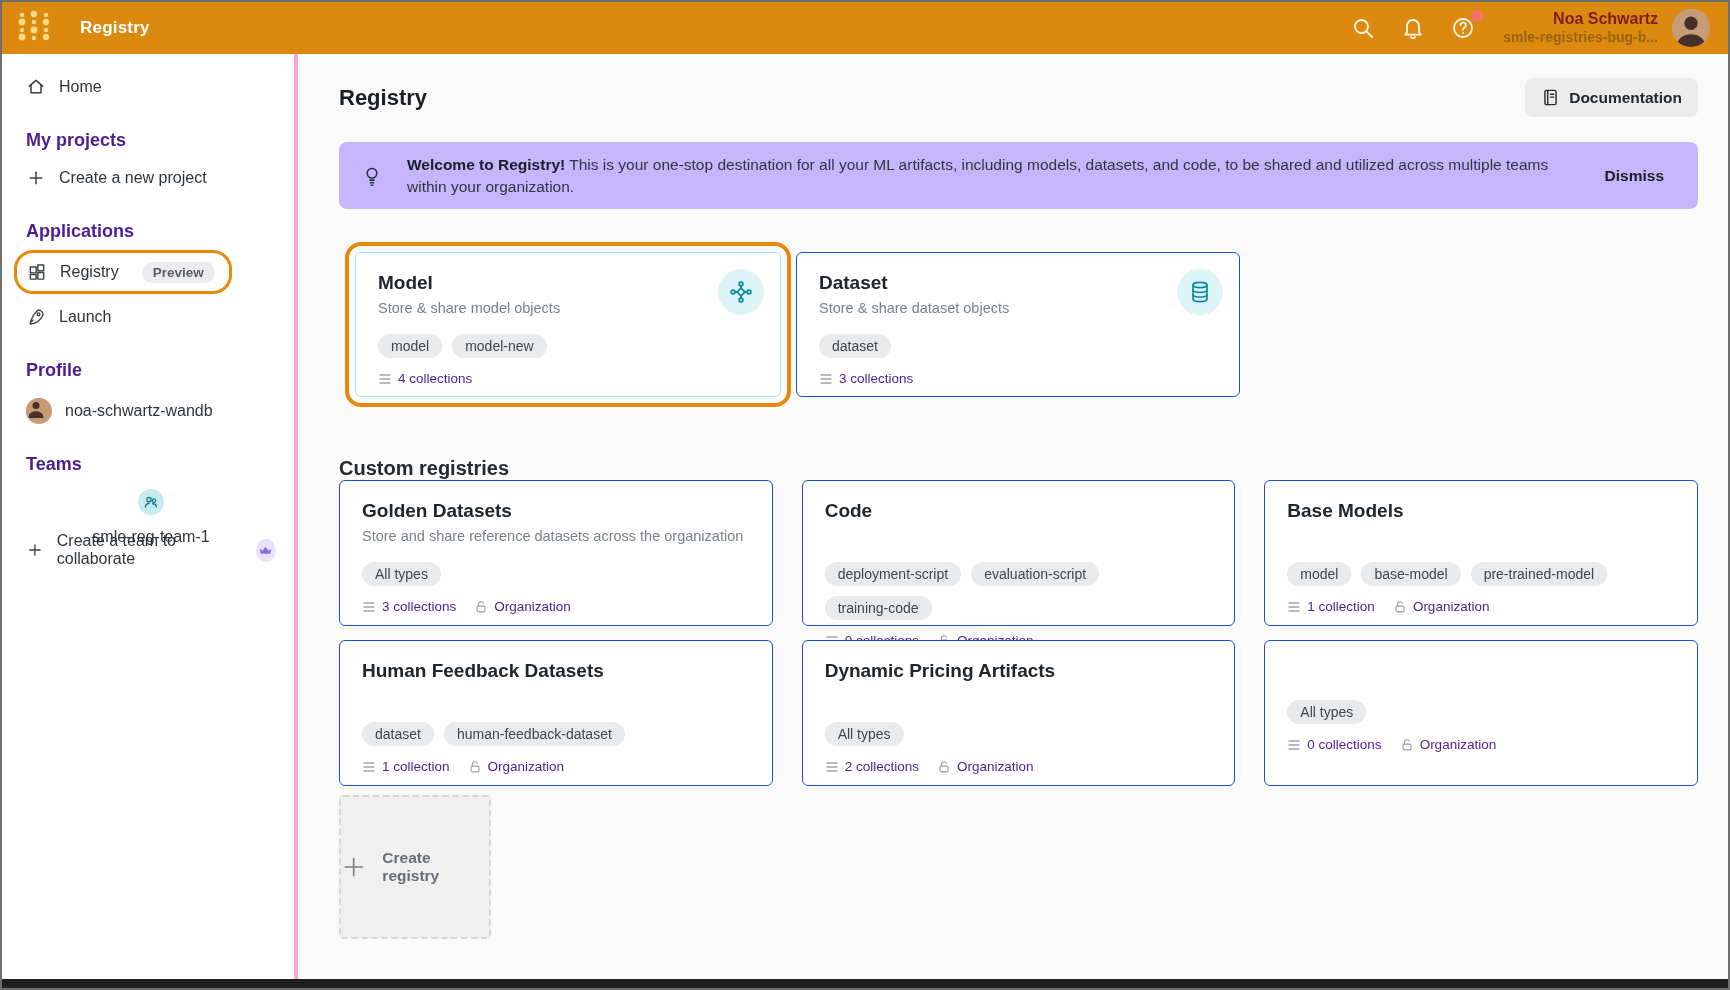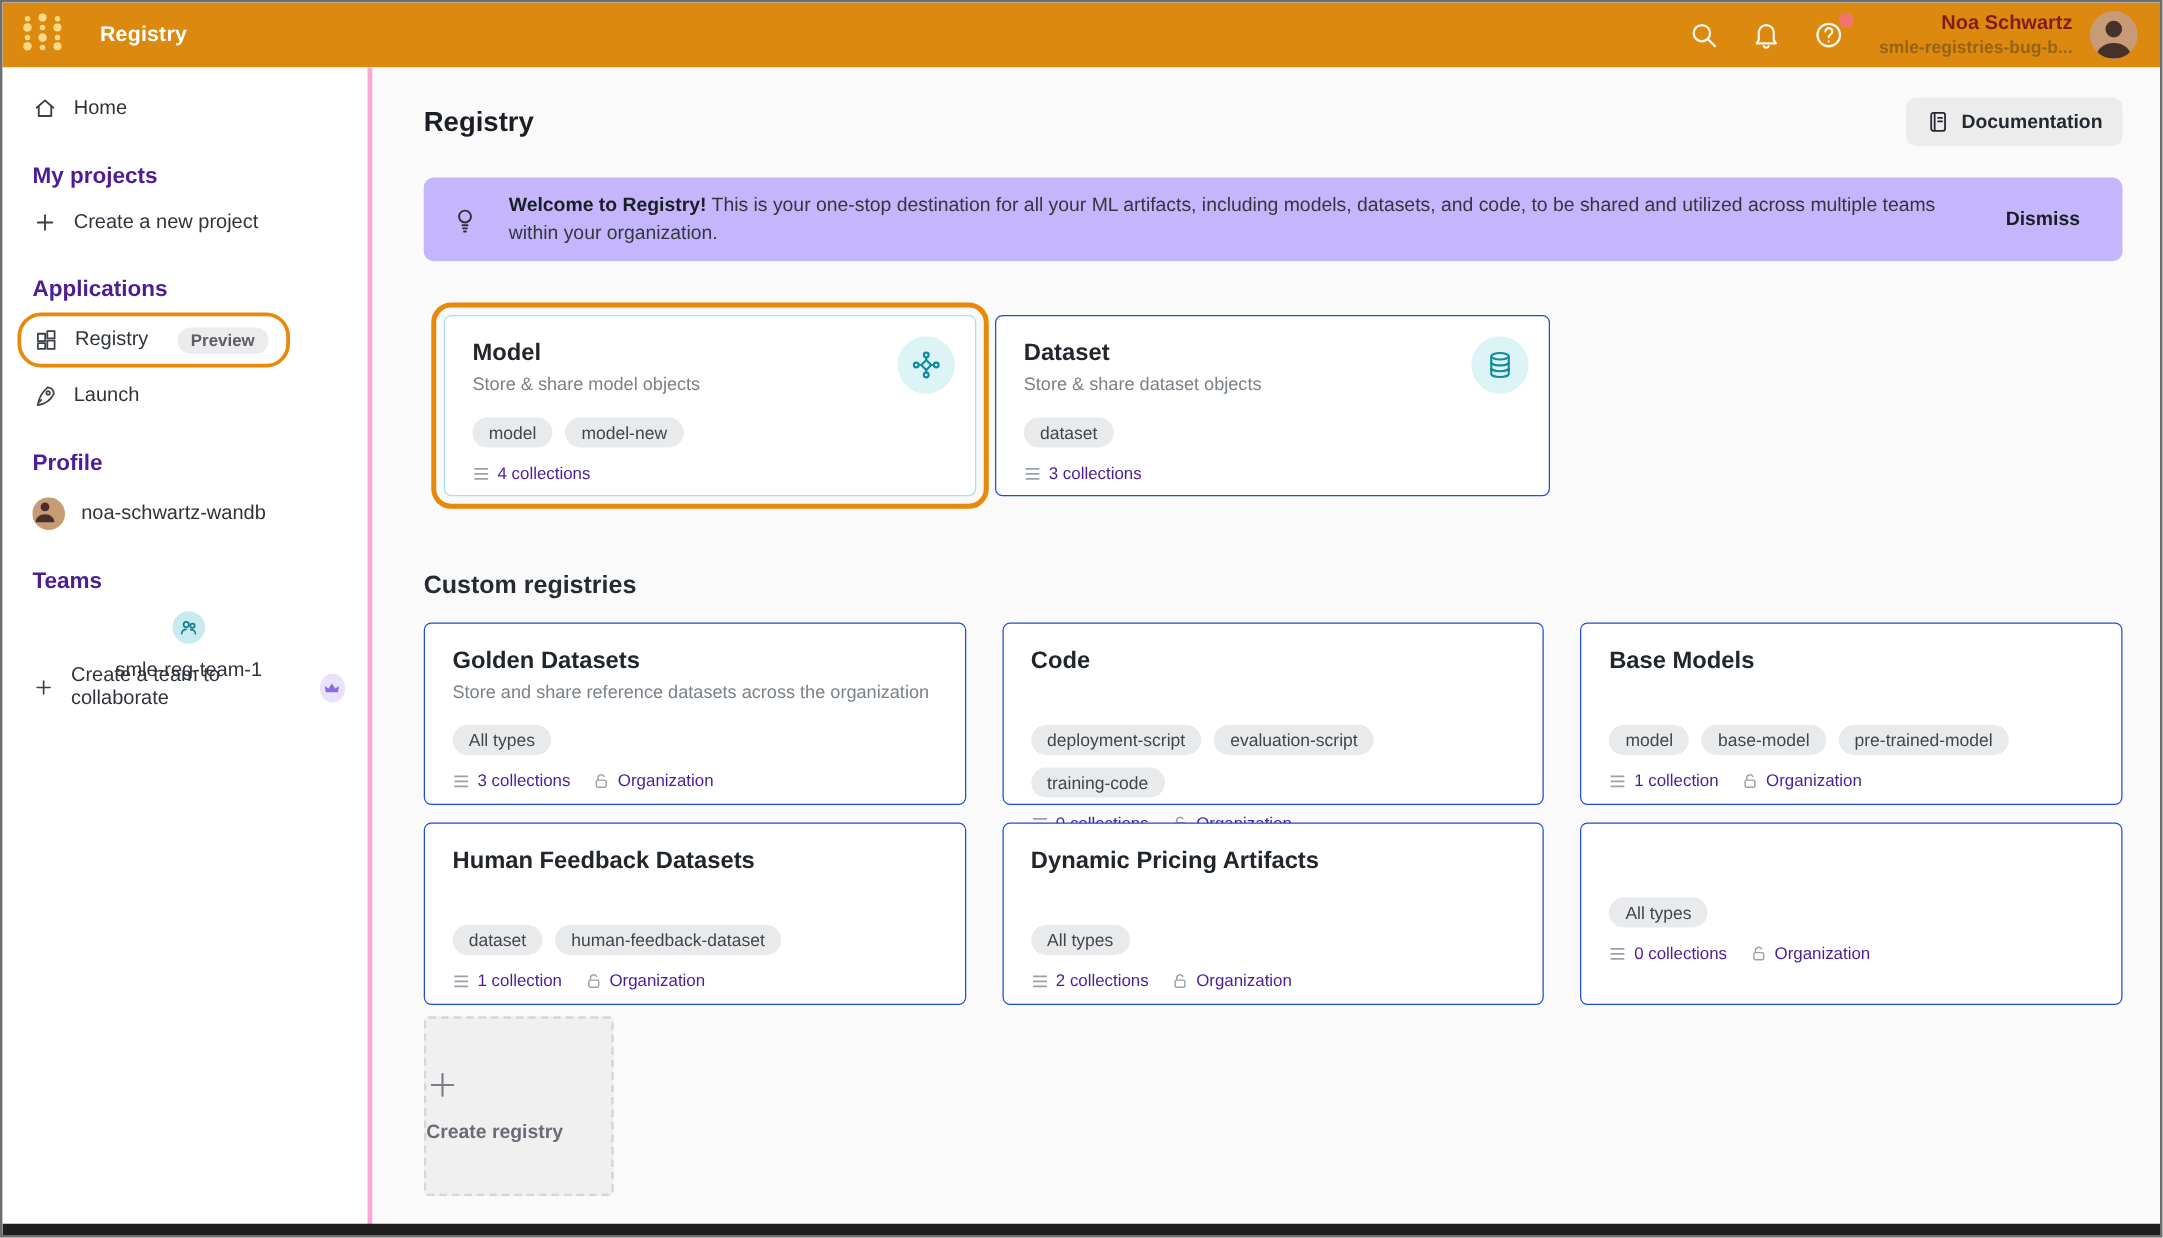--- a/index.html
+++ b/index.html
@@ -103,27 +103,27 @@
   .icon-bubble svg { width:24px; height:24px; }
 
   .core-row { display:flex; gap:15px; margin-top:43px; margin-left:16px; }
   .ring-annotation { border:4px solid #E8890C; border-radius:16px; padding:6px; margin:-10px; }
   .card.core { width:426px; height:145px; }
   .card.core.highlight { border:1px solid #A5E4EA; }
   .card.core.dataset { width:444px; }
 
   .custom-title { margin-top:60px; font-size:20px; font-weight:700; color:#262B31; }
   .custom-grid {
-    margin-top:18px; display:grid; grid-template-columns:repeat(3,1fr); column-gap:29px; row-gap:14px;
+    display:grid; grid-template-columns:repeat(3,1fr); column-gap:29px; row-gap:14px;
   }
   .card.custom { height:146px; }
 
   .create-tile {
     margin-top:9px; width:152px; height:144px; background:#F0F0F1; border:2px dashed #D4D6D9;
-    border-radius:4px; display:flex; flex-direction:column; justify-content:center;
+    border-radius:4px; display:flex; flex-direction:row; align-items:center; justify-content:center;
     gap:16px; color:#696E76; cursor:pointer;
   }
   .create-tile svg { width:26px; height:26px; color:#7A7F87; }
   .create-label { font-size:15.5px; font-weight:600; }
 
   .window-bottom { position:absolute; left:0; right:0; bottom:0; height:9px; background:#1E1E1E; }
 </style>
 </head>
 <body>
 

